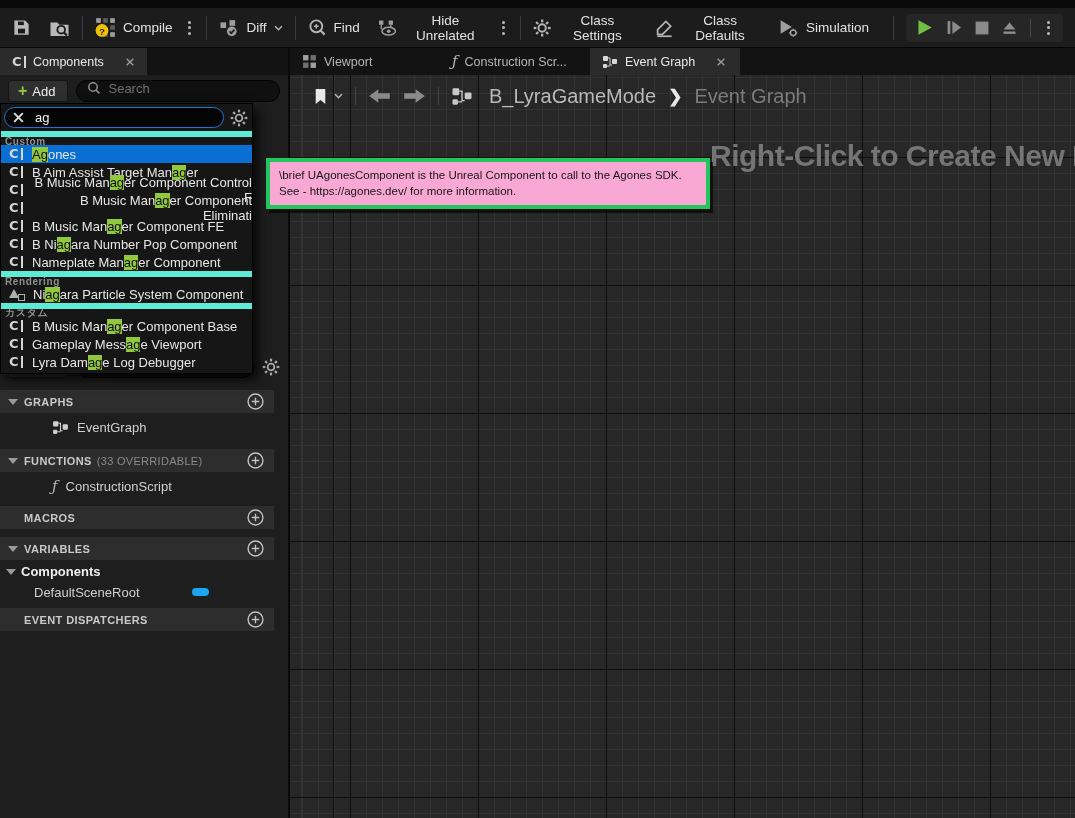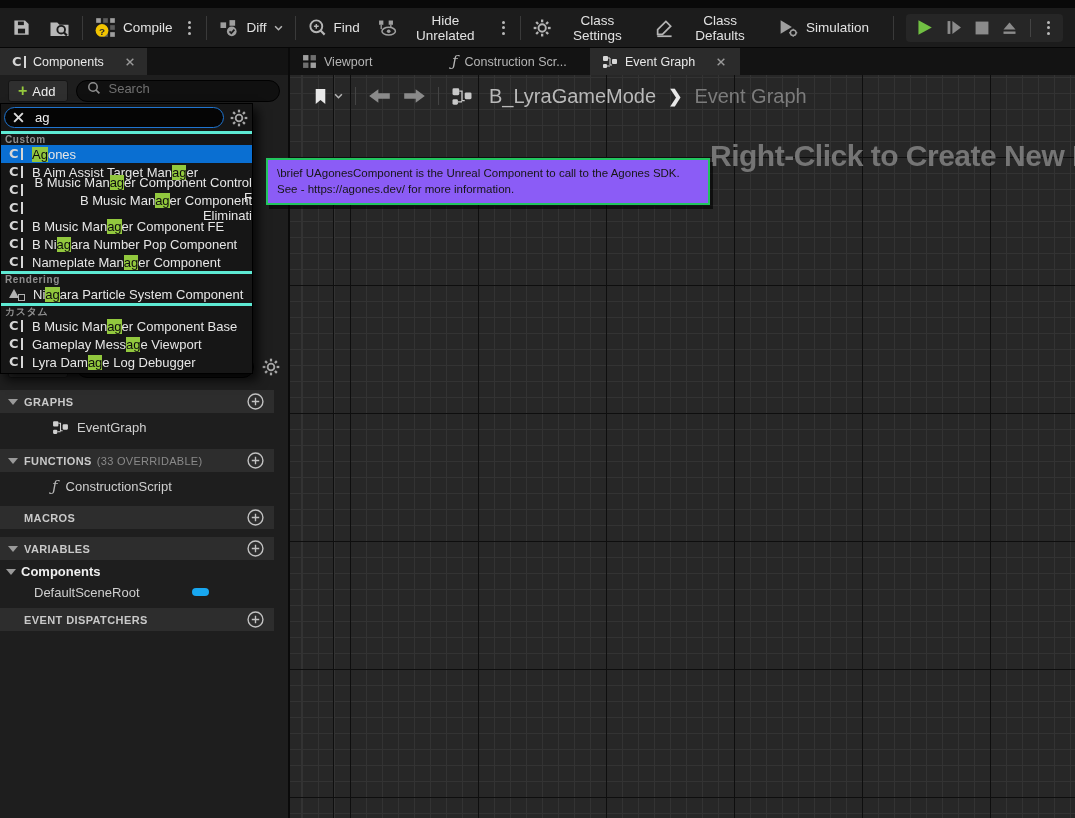--- a/index.html
+++ b/index.html
@@ -71,27 +71,27 @@
   .crumb-current { font-size:20px; color:#7c7c7c; }
   .watermark { position:absolute; left:420px; top:64px; font-size:30px; font-weight:bold; color:#757575; white-space:nowrap; letter-spacing:-.5px; }
 
   
   .dropdown { position:absolute; left:0; top:103px; width:253px; background:#161616; border:1px solid #000; box-shadow:5px 6px 10px rgba(0,0,0,.75); z-index:5;text-align:right; }
   .dd-input-row { display:flex; align-items:center; gap:6px; padding:3px 4px 3px 3px; }
   .dd-input { flex:1; display:flex; align-items:center; gap:10px; height:21px; border:1.5px solid #1f74cf; border-radius:12px; background:#050505; padding:0 10px 0 7px; }
   .dd-query { color:#f0f0f0; font-size:13px; }
   .dd-gear { display:flex; flex:0 0 auto; }
   .dd-list { padding-bottom:2px; }
-  .dd-sec { height:14px; font-size:10px; font-weight:bold; color:#8e8e8e; letter-spacing:.6px; padding-left:4px; border-top:3px solid #5eead4; display:flex; align-items:center; }
+  .dd-sec { height:14px; font-size:10px; font-weight:bold; color:#8e8e8e; letter-spacing:.6px; padding-left:4px; border-top:6px solid #5eead4; display:flex; align-items:center; }
   .dd-row { height:18px; display:flex; align-items:center; gap:9px; padding-left:8px; font-size:13px; color:#e6e6e6; }
   .dd-row.sel { background:#0a6fd2; }
   .hl { background:#92c83e; color:#0d0d0d; }
 
   
-  .tooltip { position:absolute; left:266px; top:158px; width:444px; background:#8b5cf6; color:#161616; border:2px solid #22c55e; box-shadow:3px 4px 0 rgba(0,0,0,.6); padding:5px 9px 6px; font-size:11.5px; line-height:1.4; z-index:6; }
+  .tooltip { position:absolute; left:266px; top:158px; width:444px; background:#f9a8d4; color:#161616; border:4px solid #22c55e; box-shadow:3px 4px 0 rgba(0,0,0,.6); padding:5px 9px 6px; font-size:11.5px; line-height:1.4; z-index:6; }
 </style>
 </head>
 <body>
 
 <div id="app">
   <div class="top-strip"></div>
 
   <div class="toolbar">
     <button>
       <svg width="19" height="19" viewBox="0 0 16 16">

